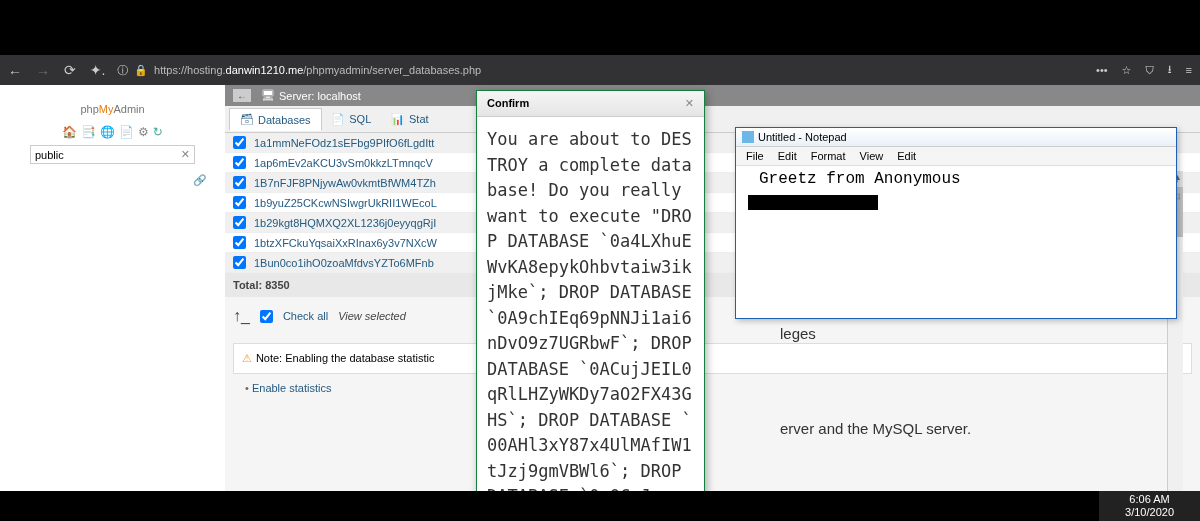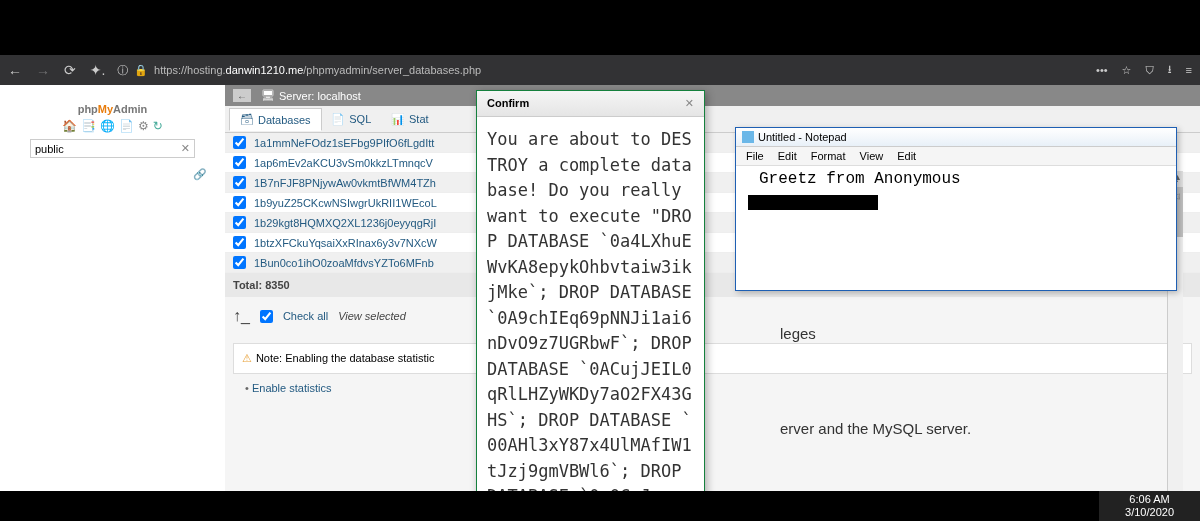--- a/index.html
+++ b/index.html
@@ -8,21 +8,21 @@
 .browser-bar{height:30px;background:#323234;display:flex;align-items:center;padding:0 8px;gap:12px}
 .nav-icons{display:flex;gap:14px;color:#ccc}
 .nav-icons span{cursor:pointer;font-size:14px}
 .url-area{flex:1;display:flex;align-items:center;gap:6px;color:#ccc;font-size:13px}
 .lock{color:#4caf50;font-size:11px}
 .url-text{color:#bbb}
 .url-text .domain{color:#fff}
 .right-icons{display:flex;gap:14px;color:#ccc;font-size:14px;align-items:center}
 .content-area{background:#fff;height:410px;display:flex;position:relative}
 .sidebar{width:225px;background:#fff;padding-top:8px;text-align:center}
-.logo{font-size:22px;font-weight:bold;}
+.logo{font-size:22px;font-weight:normal;margin-bottom:6px}
 .logo .php{color:#777}
 .logo .my{color:#e87c0c}
 .logo .admin{color:#777}
 .sidebar-icons{display:flex;justify-content:center;gap:4px;margin-bottom:6px;color:#888}
 .sidebar-icons span{font-size:12px}
 .search-box{margin:6px 30px;border:1px solid #ccc;padding:2px 4px;display:flex;align-items:center;background:#fff}
 .search-box input{border:none;flex:1;outline:none;font-size:11px}
 .search-box .x{color:#888;cursor:pointer}
 .link-icon{text-align:right;padding:4px 18px;color:#999}
 .main{flex:1;background:#f5f5f5;position:relative}
@@ -41,21 +41,21 @@
 .checkall-row .arrow{font-size:16px}
 .checkall-row a{color:#235a81}
 .note-box{margin:8px;padding:8px;background:#fff;border:1px solid #ddd}
 .note-box .warn{color:#e8a33d;margin-right:4px}
 .enable-link{margin:8px 20px;color:#235a81}
 .enable-link::before{content:"• ";color:#666}
 .dialog{position:absolute;left:476px;top:90px;width:229px;background:#fff;border:1px solid #15803d;box-shadow:2px 2px 8px rgba(0,0,0,0.3);z-index:10}
 .dialog-title{background:linear-gradient(#f5f5f5,#e5e5e5);padding:6px 10px;font-weight:bold;font-size:12px;display:flex;justify-content:space-between;border-bottom:1px solid #ccc}
 .dialog-title .close{cursor:pointer;color:#888;font-weight:normal}
 .dialog-body{padding:10px;font-family:monospace;font-size:17px;line-height:1.5;color:#333;word-break:break-all}
-.notepad{position:absolute;left:735px;top:127px;width:442px;height:164px;background:#fff;border:1px solid #1e5fb3;box-shadow:2px 2px 6px rgba(0,0,0,0.25);z-index:11}
+.notepad{position:absolute;left:735px;top:127px;width:442px;height:192px;background:#fff;border:1px solid #1e5fb3;box-shadow:2px 2px 6px rgba(0,0,0,0.25);z-index:11}
 .notepad-title{background:linear-gradient(#fff,#e8f0f8);padding:3px 6px;display:flex;align-items:center;gap:4px;font-size:11px;border-bottom:1px solid #ccc}
 .notepad-title .np-icon{width:12px;height:12px;background:#6ab7e8;display:inline-block}
 .notepad-menu{display:flex;gap:2px;padding:2px 4px;font-size:11px;border-bottom:1px solid #ddd;background:#f5f5f5}
 .notepad-menu span{padding:1px 6px;cursor:pointer}
 .notepad-body{padding:4px 23px;font-family:'Courier New',monospace;font-size:16px}
 .redact{position:absolute;background:#000}
 .redact1{left:748px;top:195px;width:130px;height:15px;z-index:12}
 .behind-text{position:absolute;color:#333;font-size:15px;z-index:5}
 .bt1{left:780px;top:325px}
 .bt2{left:780px;top:420px}

